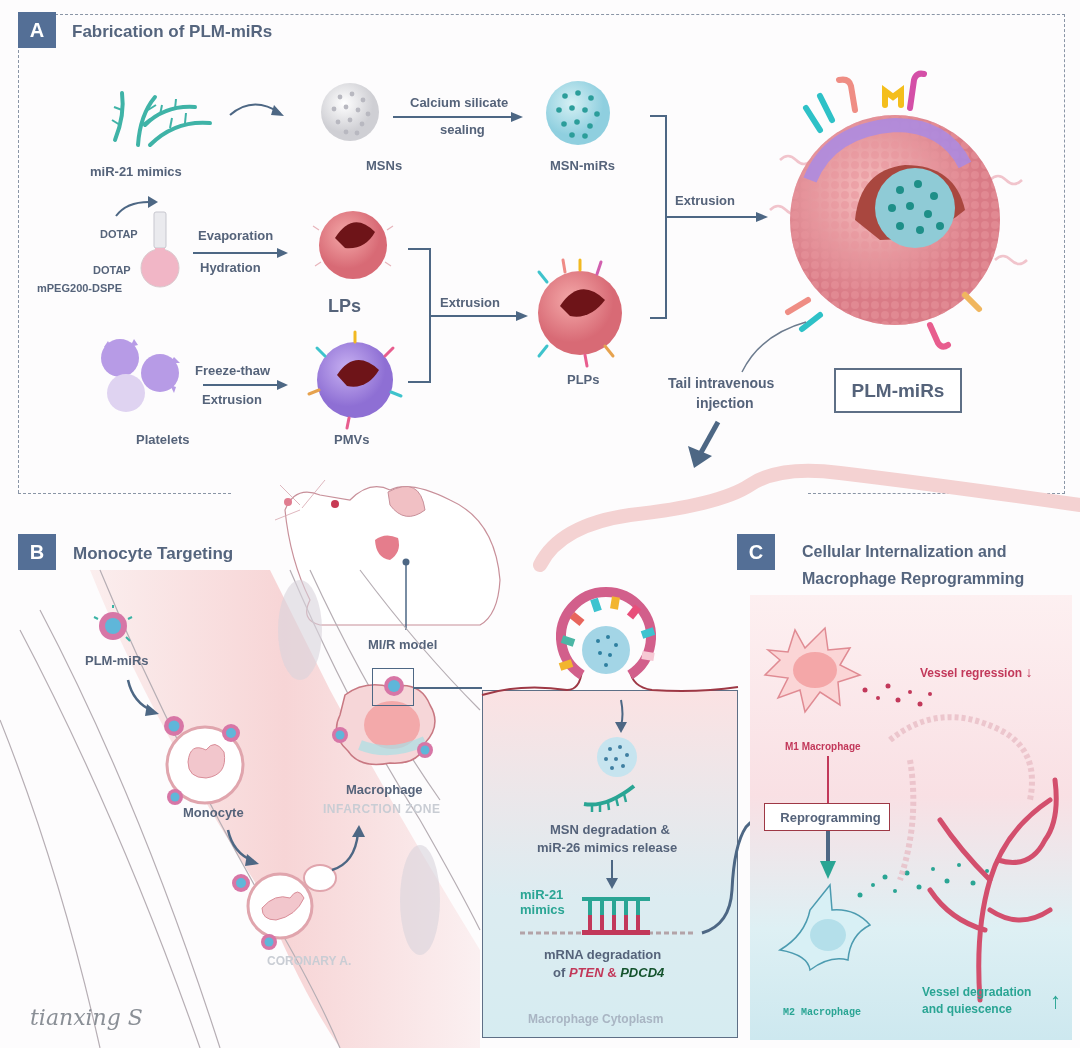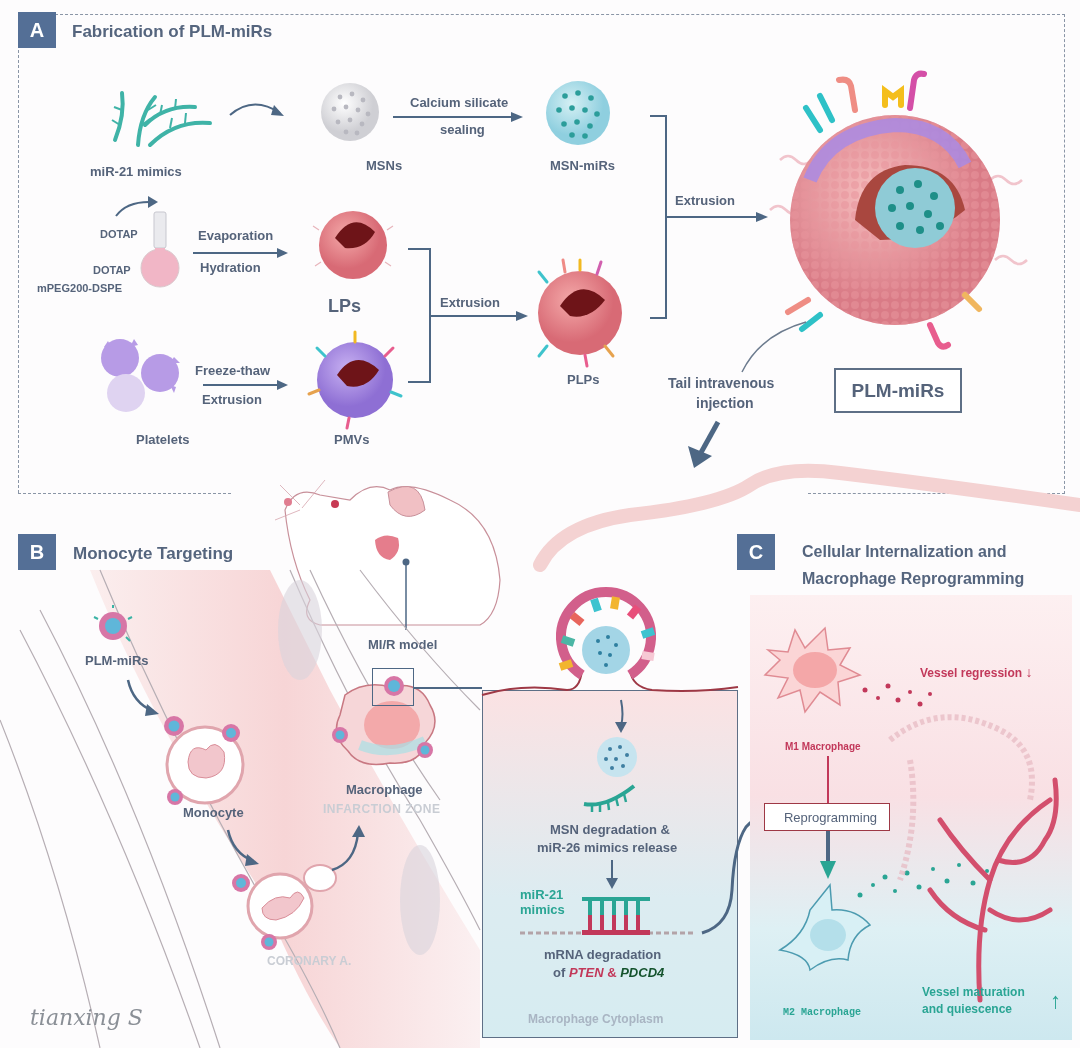--- a/index.html
+++ b/index.html
@@ -525,21 +525,21 @@
     </g>
   </svg>
 <div class="lbl" style="left:785px;top:741px;font-size:10px;color:#c2385a;">M1 Macrophage</div>
 <div class="lbl" style="left:920px;top:664px;font-size:12px;color:#c2385a;">
   <span>Vessel regression</span>
   <span style="color:#c2385a;font-size:14px;">↓</span>
 </div>
 
 <div style="position:absolute;left:827px;top:756px;width:1.5px;height:50px;background:#c2385a;"></div>
 <div style="position:absolute;left:764px;top:803px;width:126px;height:28px;border:1.5px solid #9e3845;box-sizing:border-box;background:#fff;display:flex;align-items:center;justify-content:center;">
-  <span style="font-weight:normal;font-size:13px;color:#55637a;padding-left:7px;">Reprogramming</span>
+  <span style="font-weight:bold;font-size:13px;color:#55637a;padding-left:7px;">Reprogramming</span>
 </div>
 <svg style="left:818px;top:831px;" width="20" height="50">
     <line x1="10" y1="0" x2="10" y2="34" stroke="#4d6784" stroke-width="4"></line>
     <path d="M2 30 L10 48 L18 30Z" fill="#2aa594"></path>
   </svg>
 
 <svg style="left:770px;top:880px;" width="110" height="100">
   <path d="M10 70 Q35 55 40 30 L60 5 L62 30 Q85 28 100 45 Q80 55 78 80 Q60 75 40 90 Q38 75 10 70Z" fill="#d8f0f5" stroke="#4c9bb0" stroke-width="1.5"></path>
   <ellipse cx="58" cy="55" rx="18" ry="16" fill="#b4dfea"></ellipse>
 </svg>
@@ -566,17 +566,17 @@
       <path d="M30 60 Q40 120 20 180"></path>
     </g>
   <g fill="none" stroke="#d34f6d" stroke-width="5" stroke-linecap="round">
     <path d="M100 300 Q95 230 110 180 Q125 130 170 100"></path>
       <path d="M110 180 Q80 150 60 120"></path>
       <path d="M118 160 Q150 170 165 140 Q180 120 175 80"></path>
     <path d="M105 230 Q70 220 50 190"></path>
       <path d="M110 210 Q140 230 170 210"></path>
   </g>
 </svg>
-<div class="lbl" style="left:922px;top:985px;font-size:12px;color:#2aa594;">Vessel maturation</div>
+<div class="lbl" style="left:922px;top:985px;font-size:12px;color:#2aa594;">Vessel degradation</div>
 <div class="lbl" style="left:922px;top:1002px;font-size:12px;color:#2aa594;">and quiescence</div>
 <span style="position:absolute;left:1050px;top:988px;color:#2aa594;font-size:22px;font-weight:bold;">↑</span>
 
 
 
 </body></html>

